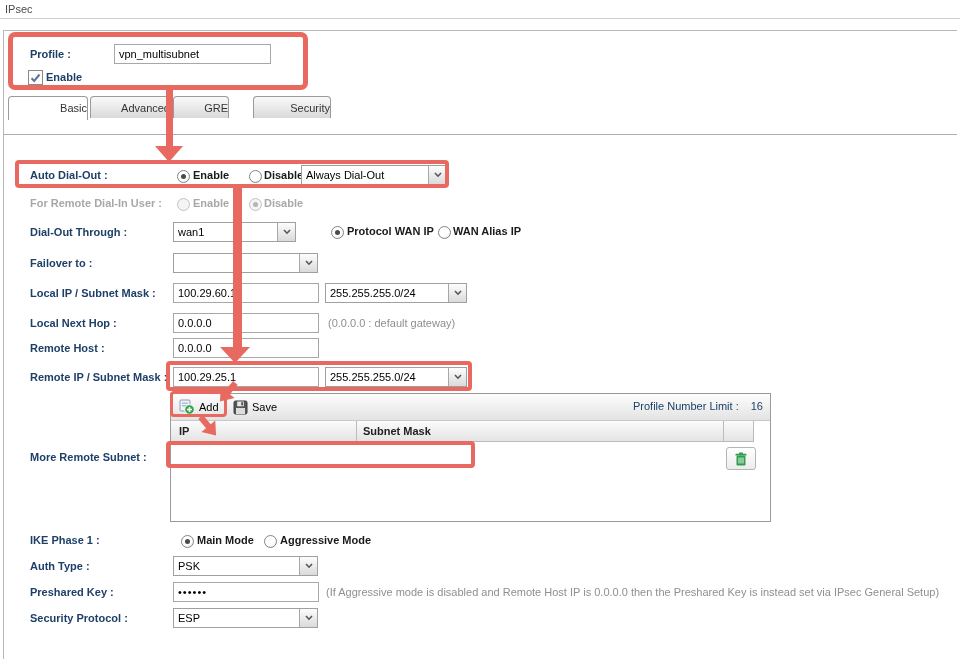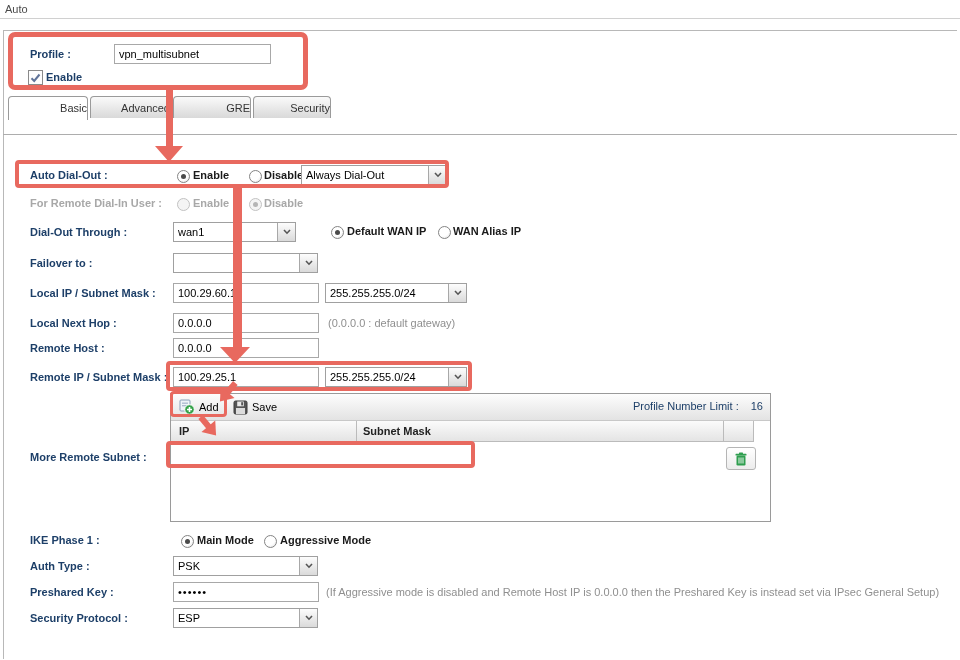--- a/index.html
+++ b/index.html
@@ -67,36 +67,36 @@
   .astem{position:absolute;background:#e8695f;z-index:60;pointer-events:none;}
   .ahead{position:absolute;width:0;height:0;z-index:60;pointer-events:none;}
   .arrow-sm{position:absolute;width:18px;height:26px;z-index:60;pointer-events:none;}
   .arrow-sm .stem{position:absolute;left:6px;top:0;width:6px;height:13px;background:#e8695f;}
   .arrow-sm .head{position:absolute;left:0;top:12px;width:0;height:0;
     border-left:9px solid transparent;border-right:9px solid transparent;border-top:12px solid #e8695f;}
 </style>
 </head>
 <body>
 
-<div class="win-title">Auto</div>
+<div class="win-title">IPsec</div>
 <div class="title-rule"></div>
 <div class="panel-frame"></div>
 
 <span class="lbl" style="left:30px;top:48px;">Profile :</span>
 <input class="tinput" style="left: 114px; top: 44px; width: 157px;" value="vpn_multisubnet">
 <span class="checkbox" style="left:28px;top:70px;">
   <svg width="11" height="10" viewBox="0 0 11 10">
       <path d="M1.5 5.2 L4.2 8 L9.5 1.5" fill="none" stroke="#5f7399" stroke-width="2"></path>
     </svg>
 </span>
 <span class="lbl" style="left:46px;top:71px;">Enable</span>
 
 <div class="tab active" style="left:8px;width:80px;"><span>Basic</span></div>
 <div class="tab" style="left:90px;width:81px;"><span>Advanced</span></div>
-<div class="tab" style="left:173px;width:78px;"><span>GRE</span></div>
+<div class="tab" style="left:173px;width:56px;"><span>GRE</span></div>
 <div class="tab" style="left:253px;width:78px;"><span>Security</span></div>
 <div class="tab-baseline"></div>
 
 <span class="lbl" style="left:30px;top:169px;">Auto Dial-Out :</span>
 <span class="radio sel" style="left:177px;top:170px;"></span>
 <span class="rlbl" style="left:193px;top:169px;">Enable</span>
 <span class="radio" style="left:249px;top:170px;"></span>
 <span class="rlbl" style="left:264px;top:169px;">Disable</span>
 <div class="select" style="left:301px;top:165px;width:146px;">
   <span class="sel-txt">Always Dial-Out</span>
@@ -116,21 +116,21 @@
 <span class="lbl" style="left:30px;top:226px;">Dial-Out Through :</span>
 <div class="select" style="left:173px;top:222px;width:123px;">
   <span class="sel-txt">wan1</span>
   <span class="sel-btn">
       <svg width="8" height="6" viewBox="0 0 8 6">
         <path d="M1 1l3 3.2L7 1" fill="none" stroke="#555" stroke-width="1.6"></path>
       </svg>
     </span>
 </div>
 <span class="radio sel" style="left:331px;top:226px;"></span>
-<span class="rlbl" style="left:347px;top:225px;">Default WAN IP</span>
+<span class="rlbl" style="left:347px;top:225px;">Protocol WAN IP</span>
 <span class="radio" style="left:438px;top:226px;"></span>
 <span class="rlbl" style="left:453px;top:225px;">WAN Alias IP</span>
 
 <span class="lbl" style="left:30px;top:257px;">Failover to :</span>
 <div class="select" style="left:173px;top:253px;width:145px;">
   <span class="sel-txt"></span>
   <span class="sel-btn">
       <svg width="8" height="6" viewBox="0 0 8 6">
         <path d="M1 1l3 3.2L7 1" fill="none" stroke="#555" stroke-width="1.6"></path>
       </svg>

